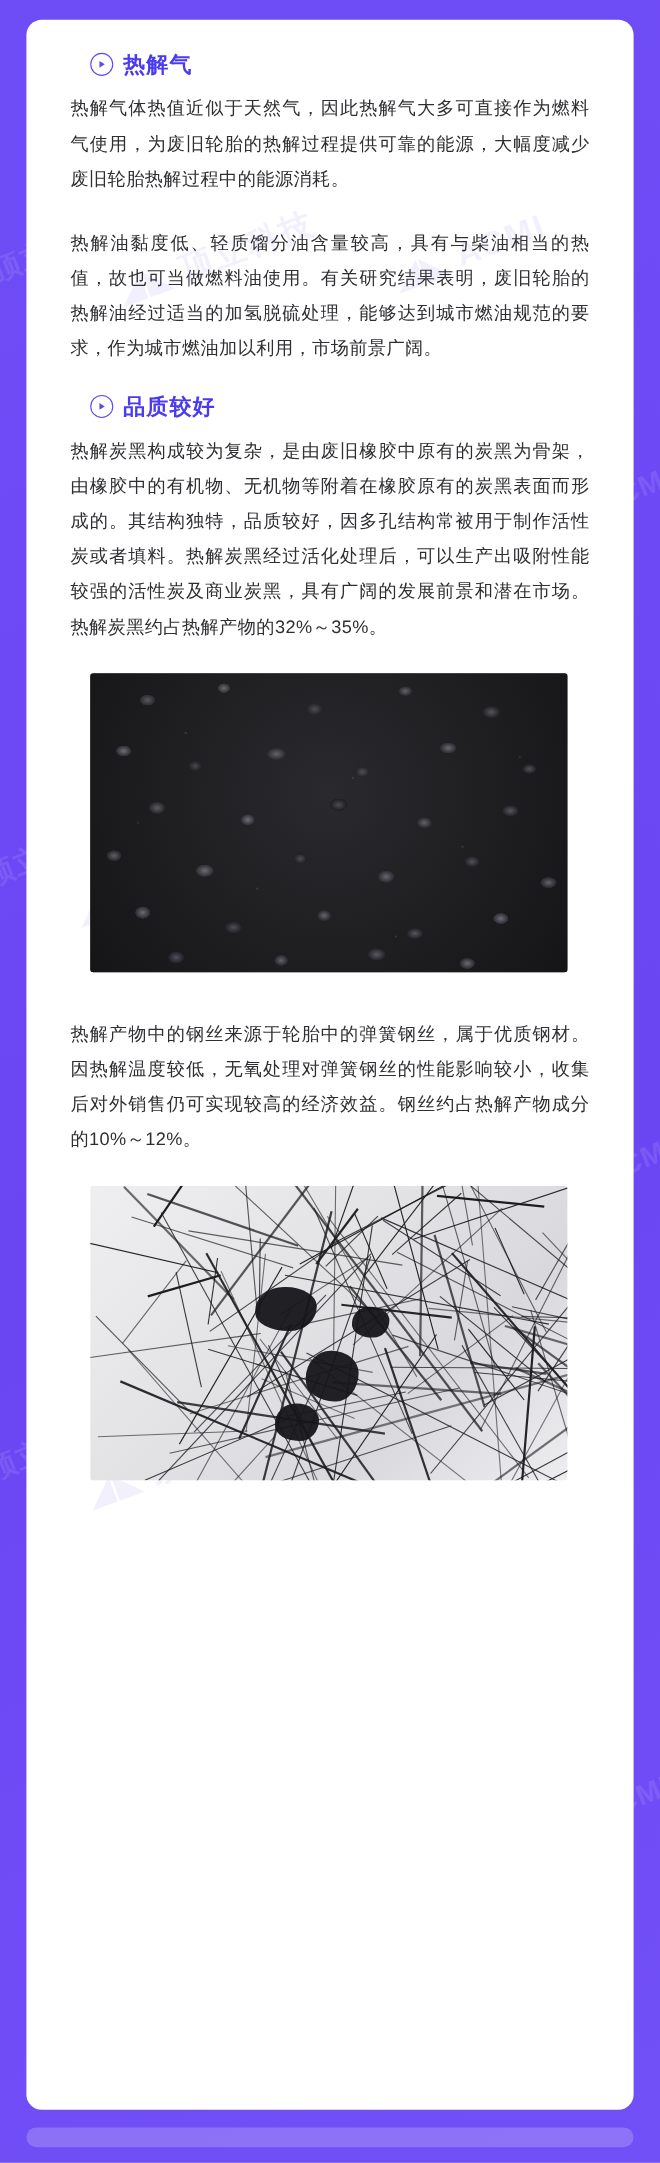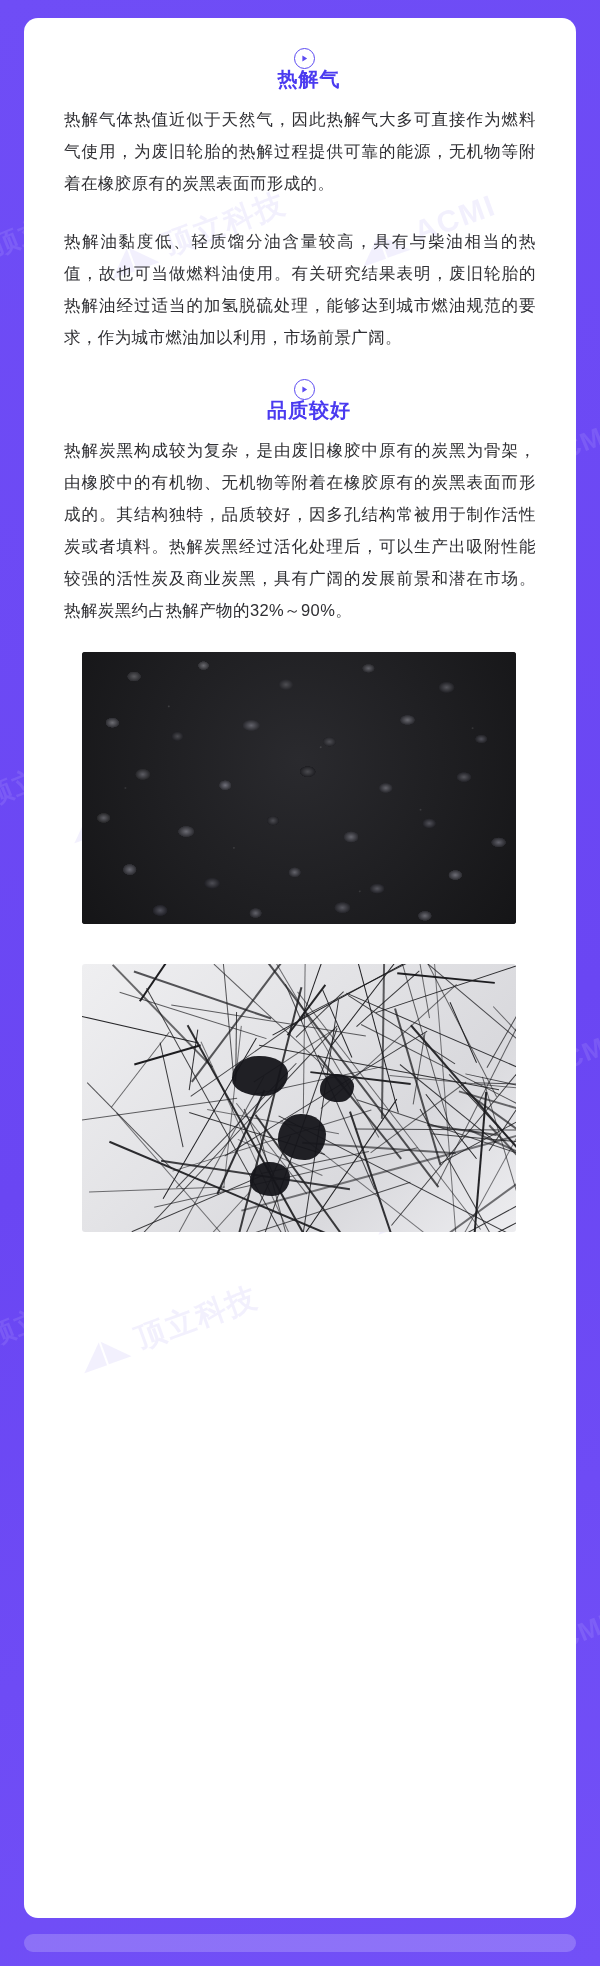--- a/index.html
+++ b/index.html
@@ -77,21 +77,20 @@
     padding: 30px 40px 0 40px;
     z-index: 3;
   }
 
   .section { margin-bottom: 6px; }
 
   .sec-head {
     display: flex;
     align-items: center;
     margin: 0 0 14px 18px;
-    flex-direction: column;
   }
   .sec-icon {
     width: 19px;
     height: 19px;
     border-radius: 50%;
     border: 1.6px solid #5b4af2;
     display: inline-flex;
     align-items: center;
     justify-content: center;
     margin-right: 9px;
@@ -252,43 +251,44 @@
 
         <div class="section">
           <div class="sec-head">
             <span class="sec-icon">
               <svg width="9" height="9" viewBox="0 0 9 9">
                   <polygon points="2.4,1.4 7.2,4.5 2.4,7.6" fill="#5b4af2"></polygon>
                 </svg>
             </span>
             <span class="sec-title">热解气</span>
           </div>
-          <p class="para">热解气体热值近似于天然气，因此热解气大多可直接作为燃料气使用，为废旧轮胎的热解过程提供可靠的能源，无机物等附着在橡胶原有的炭黑表面而形成的。</p>
+          <p class="para">热解气体热值近似于天然气，因此热解气大多可直接作为燃料气使用，为废旧轮胎的热解过程提供可靠的能源，大幅度减少废旧轮胎热解过程中的能源消耗。</p>
         </div>
 
         <div class="section">
           <p class="para">热解油黏度低、轻质馏分油含量较高，具有与柴油相当的热值，故也可当做燃料油使用。有关研究结果表明，废旧轮胎的热解油经过适当的加氢脱硫处理，能够达到城市燃油规范的要求，作为城市燃油加以利用，市场前景广阔。</p>
         </div>
 
         <div class="section">
           <div class="sec-head">
             <span class="sec-icon">
               <svg width="9" height="9" viewBox="0 0 9 9">
                   <polygon points="2.4,1.4 7.2,4.5 2.4,7.6" fill="#5b4af2"></polygon>
                 </svg>
             </span>
             <span class="sec-title">品质较好</span>
           </div>
-          <p class="para">热解炭黑构成较为复杂，是由废旧橡胶中原有的炭黑为骨架，由橡胶中的有机物、无机物等附着在橡胶原有的炭黑表面而形成的。其结构独特，品质较好，因多孔结构常被用于制作活性炭或者填料。热解炭黑经过活化处理后，可以生产出吸附性能较强的活性炭及商业炭黑，具有广阔的发展前景和潜在市场。热解炭黑约占热解产物的32%～90%。</p>
+          <p class="para">热解炭黑构成较为复杂，是由废旧橡胶中原有的炭黑为骨架，由橡胶中的有机物、无机物等附着在橡胶原有的炭黑表面而形成的。其结构独特，品质较好，因多孔结构常被用于制作活性炭或者填料。热解炭黑经过活化处理后，可以生产出吸附性能较强的活性炭及商业炭黑，具有广阔的发展前景和潜在市场。热解炭黑约占热解产物的32%～35%。</p>
           <div class="figure">
             <div class="img-carbon"></div>
           </div>
         </div>
 
         <div class="section">
+          <p class="para">热解产物中的钢丝来源于轮胎中的弹簧钢丝，属于优质钢材。因热解温度较低，无氧处理对弹簧钢丝的性能影响较小，收集后对外销售仍可实现较高的经济效益。钢丝约占热解产物成分的10%～12%。</p>
           <div class="figure tall">
             <div class="img-wire" id="wire-canvas">
                 <div class="w" style="width: 241.471px; left: 314.433px; top: 228.429px; transform: rotate(73.4deg); height: 1.4px; opacity: 0.63;"></div>
                 <div class="w" style="width: 244.087px; left: 174.96px; top: 102.872px; transform: rotate(10.5deg); height: 1.4px; opacity: 0.89;"></div>
                 <div class="w" style="width: 255.605px; left: 173.954px; top: 26.13px; transform: rotate(-89.2deg); height: 2.2px; opacity: 0.69;"></div>
                 <div class="w" style="width: 223.997px; left: 177.39px; top: 16.7575px; transform: rotate(-28.6deg); height: 1.4px; opacity: 0.98;"></div>
                 <div class="w" style="width: 124.079px; left: 303.953px; top: 138.82px; transform: rotate(39deg); height: 1.4px; opacity: 0.83;"></div>
                 <div class="w" style="width: 73.0182px; left: 41.8372px; top: 6.0821px; transform: rotate(-55.7deg); height: 2.2px; opacity: 1;"></div>
                 <div class="w" style="width: 264.712px; left: 268.367px; top: 177.418px; transform: rotate(18.4deg); height: 1.4px; opacity: 0.76;"></div>
                 <div class="w" style="width: 163.474px; left: 254.31px; top: 121.965px; transform: rotate(73.8deg); height: 2.2px; opacity: 0.75;"></div>

